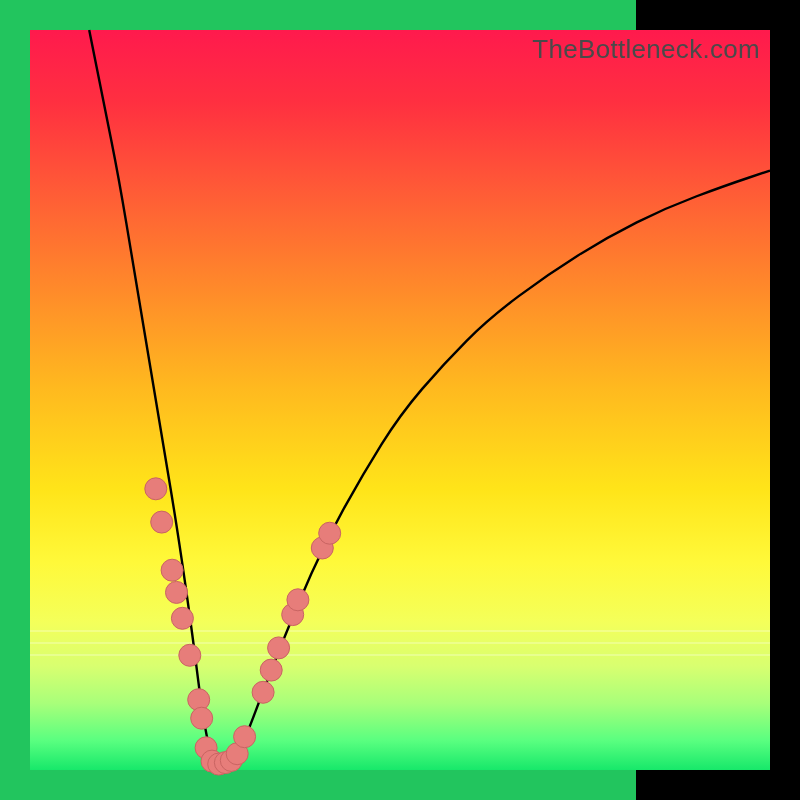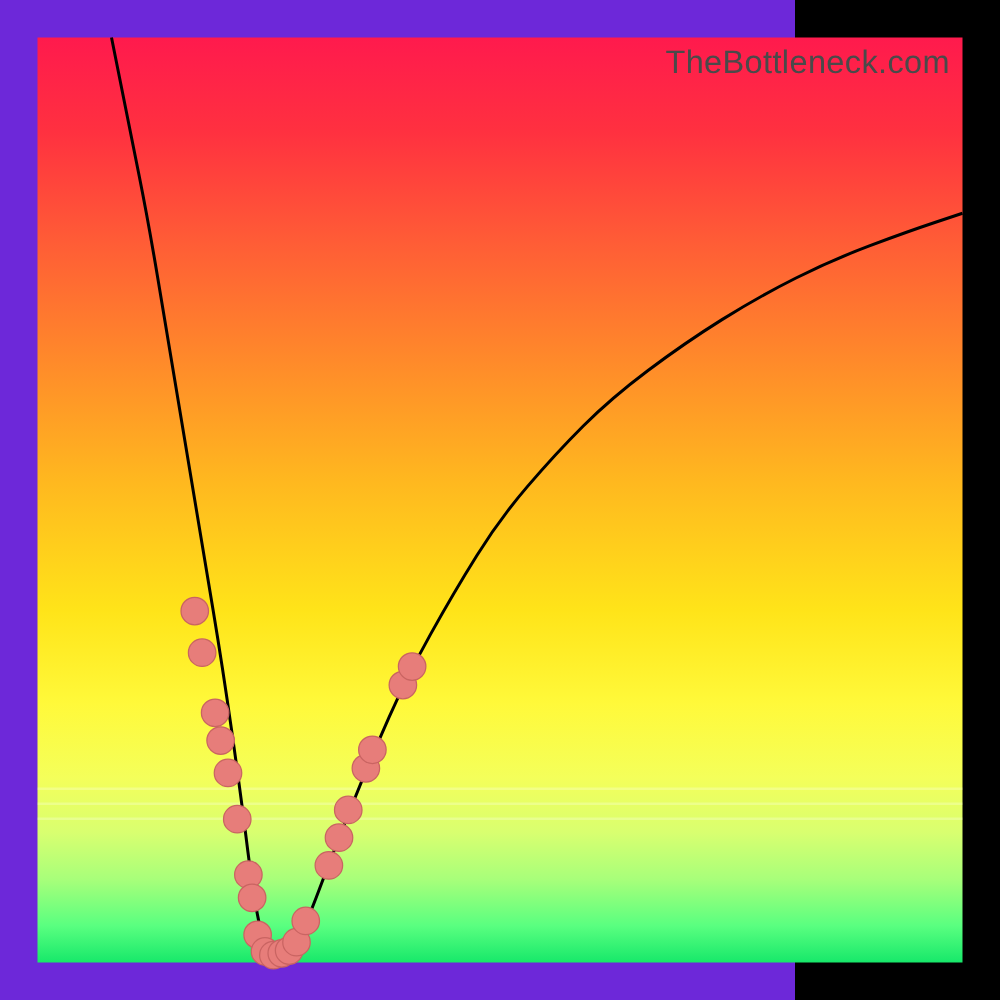--- a/index.html
+++ b/index.html
@@ -8,21 +8,21 @@
     width: 800px;
     height: 800px;
     overflow: hidden;
     background: #000;
     font-family: Arial, Helvetica, sans-serif;
   }
   .frame {
     position: relative;
     width: 636px;
     height: 800px;
-    background: #6d28d9;
+    background: #22c55e;
   }
   .plot {
     position: absolute;
     left: 30px;
     top: 30px;
     width: 740px;
     height: 740px;
     background: linear-gradient(to bottom,
       #ff1a4d 0%,
       #ff3040 10%,

